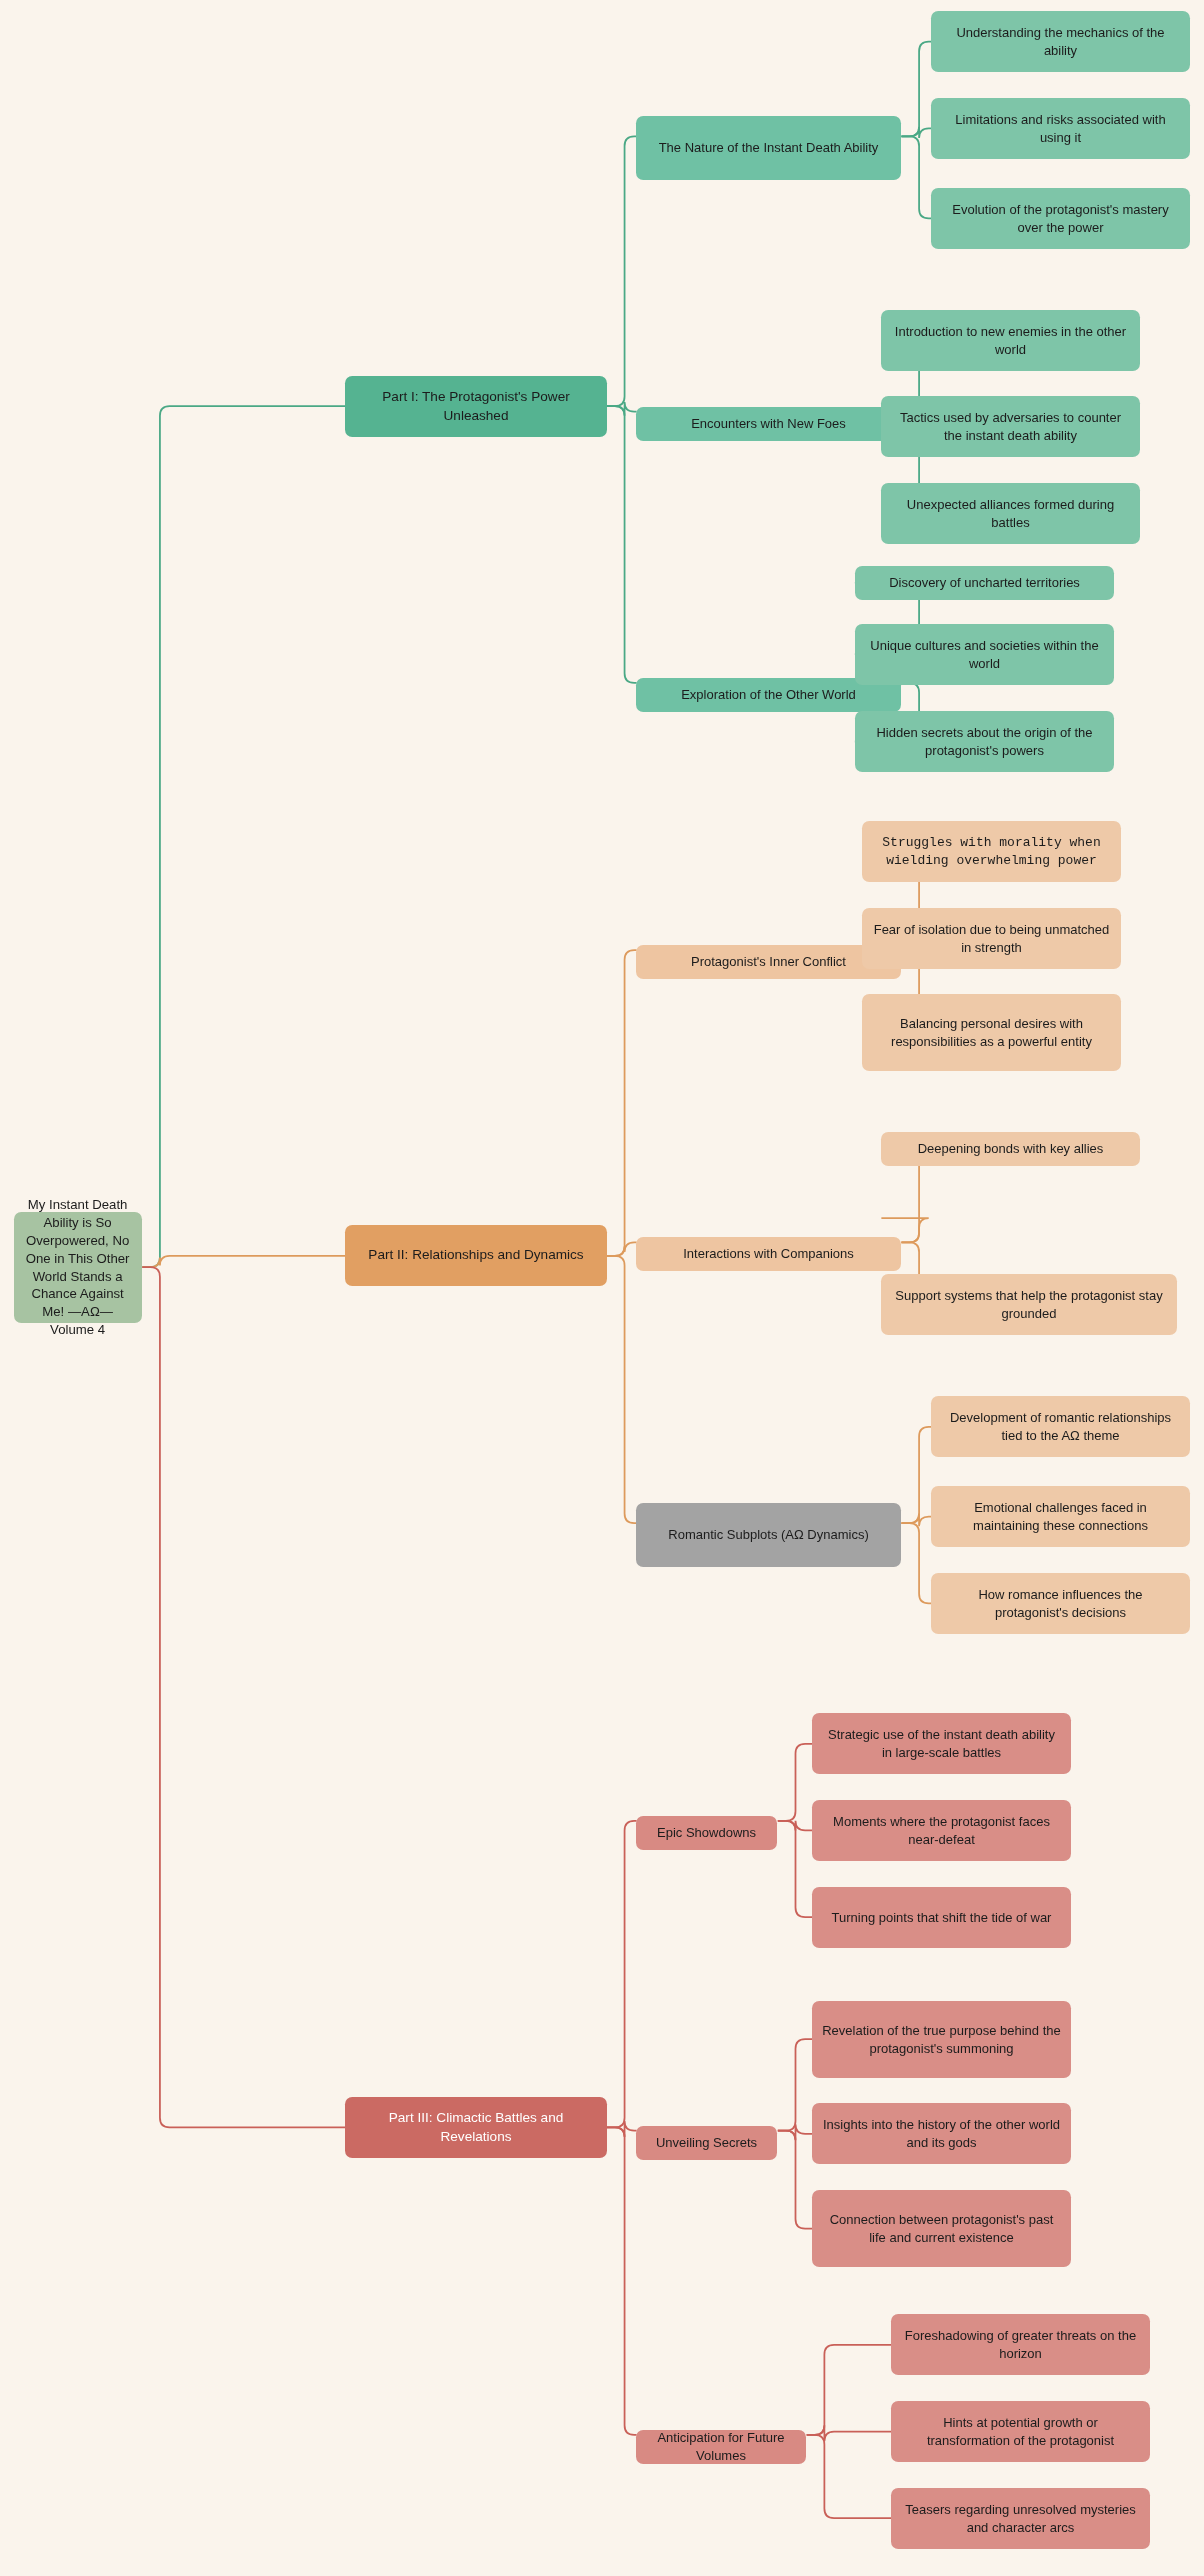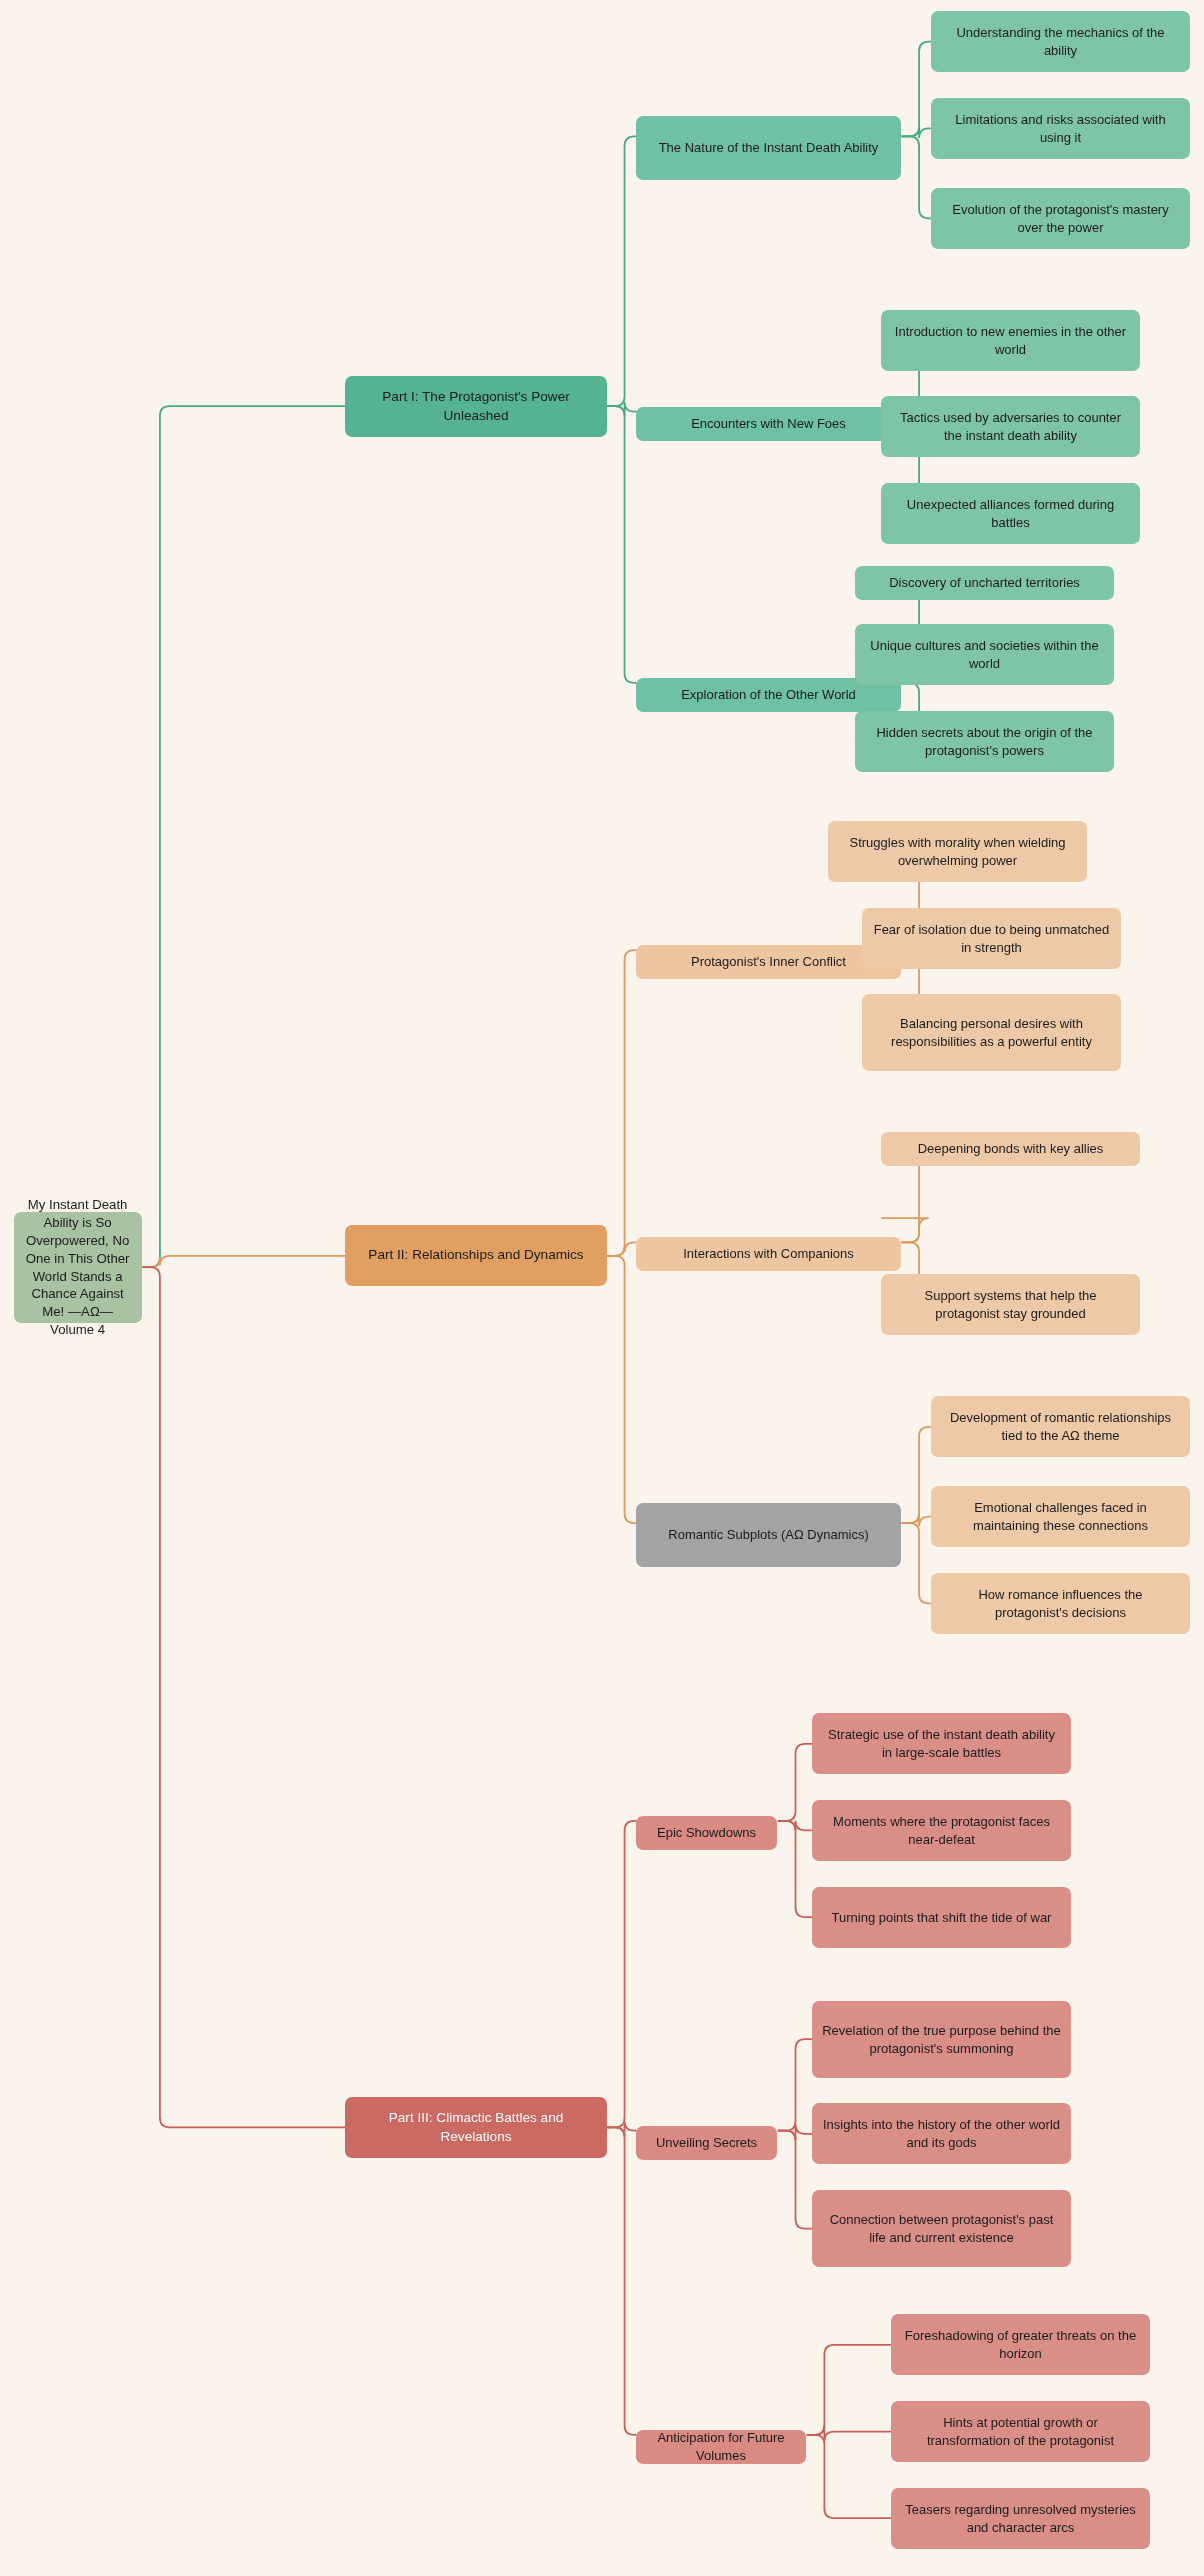--- a/index.html
+++ b/index.html
@@ -114,36 +114,36 @@
     </div>
     <div class="node lvl3" style="left: 855px; top: 711px; width: 259px; height: 61px; background: rgb(126, 197, 168); color: rgb(28, 28, 28);">
       <span>Hidden secrets about the origin of the protagonist's powers</span>
     </div>
     <div class="node lvl1" style="left: 345px; top: 1225px; width: 262px; height: 61px; background: rgb(225, 159, 98); color: rgb(28, 28, 28);">
       <span>Part II: Relationships and Dynamics</span>
     </div>
     <div class="node lvl2" style="left: 636px; top: 933px; width: 265px; height: 34px; background: rgb(238, 197, 161); color: rgb(28, 28, 28);">
       <span>Protagonist's Inner Conflict</span>
     </div>
-    <div class="node lvl3" style="left: 828px; top: 821px; width: 259px; height: 61px; background: rgb(238, 201, 168); color: rgb(28, 28, 28);">
+    <div class="node lvl3" style="left: 862px; top: 821px; width: 259px; height: 61px; background: rgb(238, 201, 168); color: rgb(28, 28, 28); font-family: Liberation Mono, monospace;">
       <span>Struggles with morality when wielding overwhelming power</span>
     </div>
     <div class="node lvl3" style="left: 862px; top: 908px; width: 259px; height: 61px; background: rgb(238, 201, 168); color: rgb(28, 28, 28);">
       <span>Fear of isolation due to being unmatched in strength</span>
     </div>
     <div class="node lvl3" style="left: 862px; top: 994px; width: 259px; height: 77px; background: rgb(238, 201, 168); color: rgb(28, 28, 28);">
       <span>Balancing personal desires with responsibilities as a powerful entity</span>
     </div>
     <div class="node lvl2" style="left: 636px; top: 1225px; width: 265px; height: 34px; background: rgb(238, 197, 161); color: rgb(28, 28, 28);">
       <span>Interactions with Companions</span>
     </div>
     <div class="node lvl3" style="left: 881px; top: 1132px; width: 259px; height: 34px; background: rgb(238, 201, 168); color: rgb(28, 28, 28);">
       <span>Deepening bonds with key allies</span>
     </div>
-    <div class="node lvl3" style="left: 881px; top: 1274px; width: 259px; height: 61px; background: rgb(238, 201, 168); color: rgb(28, 28, 28);">
+    <div class="node lvl3" style="left: 881px; top: 1274px; width: 296px; height: 61px; background: rgb(238, 201, 168); color: rgb(28, 28, 28);">
       <span>Support systems that help the protagonist stay grounded</span>
     </div>
     <div class="node lvl2" style="left: 636px; top: 1491px; width: 265px; height: 64px; background: #a3a3a3; color: rgb(28, 28, 28);">
       <span>Romantic Subplots (AΩ Dynamics)</span>
     </div>
     <div class="node lvl3" style="left: 931px; top: 1396px; width: 259px; height: 61px; background: rgb(238, 201, 168); color: rgb(28, 28, 28);">
       <span>Development of romantic relationships tied to the AΩ theme</span>
     </div>
     <div class="node lvl3" style="left: 931px; top: 1486px; width: 259px; height: 61px; background: rgb(238, 201, 168); color: rgb(28, 28, 28);">
       <span>Emotional challenges faced in maintaining these connections</span>

